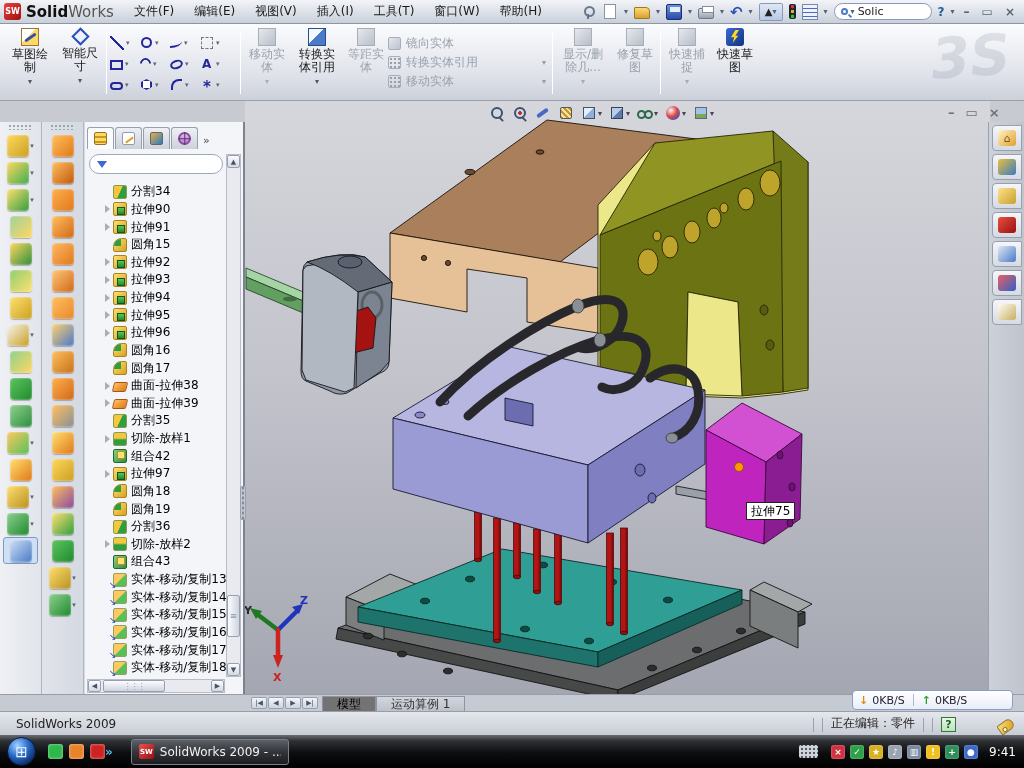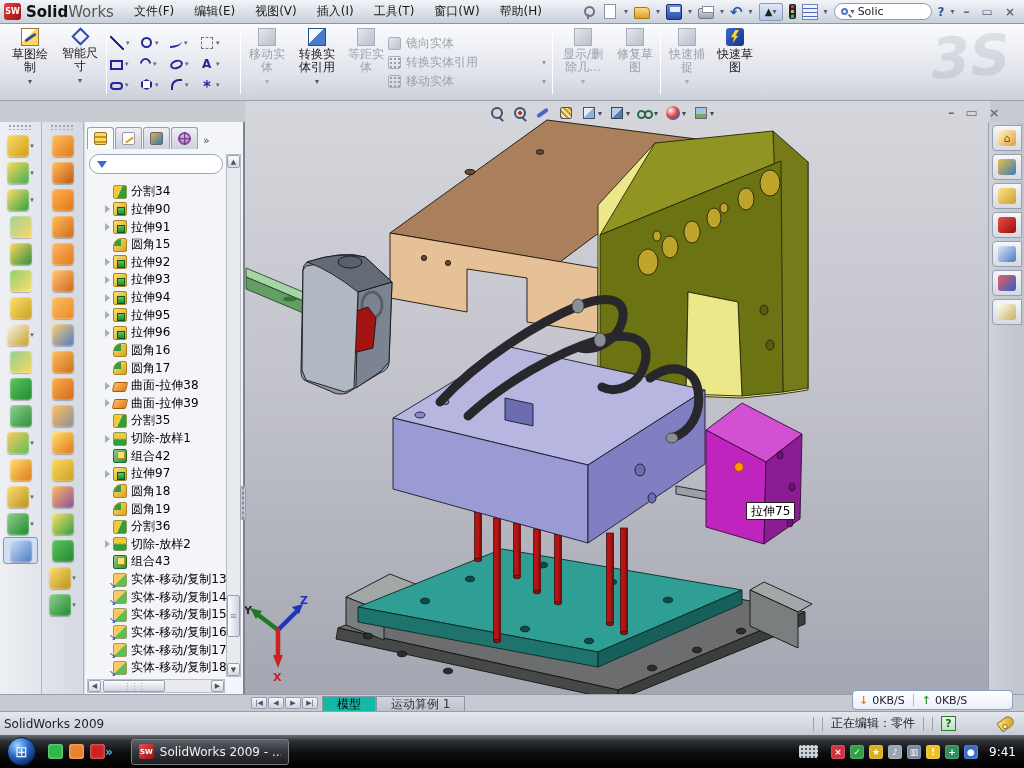--- a/index.html
+++ b/index.html
@@ -147,27 +147,27 @@
 .vsplit{position:absolute;left:240px;top:486px;width:6px;height:34px;background:#c2c7d2;border:1px solid #98a0b0;border-radius:2px;z-index:6;background-image:radial-gradient(circle,#78808e 1px,transparent 1.4px);background-size:4px 5px;background-position:center}
 
 #taskpane{position:absolute;left:988px;top:122px;width:36px;height:572px;background:linear-gradient(90deg,#cdd1d9,#bfc4cd);border-left:1px solid #9aa0ac;z-index:4}
 .tp-btn{width:30px;height:26px;margin:3px 0 0 3px;border:1px solid #98a0b0;border-radius:4px 0 0 4px;background:linear-gradient(#f4f6f9,#d6dae2);display:flex;align-items:center;justify-content:center}
 .tp-ic{width:18px;height:16px;border-radius:3px;font-size:11px;color:#7a5a10;display:flex;align-items:center;justify-content:center}
 
 #bottombar{position:absolute;left:0;top:694px;width:1024px;height:17px;background:#c6cad3;border-top:1px solid #989ea8;display:flex;align-items:stretch;z-index:5}
 #navbtns{display:flex;gap:1px;margin-left:247px;padding:2px 4px}
 .navbtn{width:16px;background:linear-gradient(#f4f5f8,#cfd4dc);border:1px solid #98a0b0;font-size:7px;color:#456;display:flex;align-items:center;justify-content:center;border-radius:2px}
 .btab{padding:0 14px;font-size:12px;display:flex;align-items:center;border:1px solid #8e94a0;border-bottom:none;background:linear-gradient(#d2d6de,#bcc1ca);color:#333;margin-top:1px}
-.btab.active{background:#14b8a6;color:#000}
+.btab.active{background:#737373;color:#000}
 #netwidget{position:absolute;left:852px;top:690px;width:161px;height:20px;background:linear-gradient(#ffffff,#e8eef8);border:1px solid #88a0c8;border-radius:4px;display:flex;align-items:center;font-size:11px;color:#223;z-index:8;padding:0 6px;gap:4px}
 #netwidget .dn{color:#e08818;font-weight:bold}#netwidget .up{color:#2f9f2f;font-weight:bold}
 #netwidget .ndiv{width:1px;height:12px;background:#aabbd0;margin:0 4px}
 #statusbar{position:absolute;left:0;top:711px;width:1024px;height:24px;background:linear-gradient(#e4e7ec,#c8ccd5);border-top:1px solid #989ea8;display:flex;align-items:center;font-size:12px;color:#222;z-index:5}
-#statusbar .appname{padding-left:4px}
-#statusbar .right{margin-left:auto;display:flex;align-items:center;gap:8px;padding-right:10px}
+#statusbar .appname{padding-left:16px}
+#statusbar .right{margin-left:auto;display:flex;align-items:flex-end;gap:8px;padding-right:10px}
 .ssep{width:1px;height:14px;background:#9aa2ae}
 .qbadge{width:15px;height:15px;background:linear-gradient(#e8f4e8,#bfe0bf);border:1px solid #2f7a2f;color:#1a6a1a;font-weight:bold;font-size:11px;display:flex;align-items:center;justify-content:center}
 .tagicon{width:16px;height:11px;background:linear-gradient(135deg,#ffe070,#d8a020);border:1px solid #967420;border-radius:2px 5px 5px 2px;transform:rotate(-35deg);position:relative}
 .tagicon::after{content:"";position:absolute;left:2px;top:3.5px;width:3px;height:3px;border-radius:50%;background:#fff;border:1px solid #967420}
 #taskbar{position:absolute;left:0;top:735px;width:1024px;height:33px;background:linear-gradient(#6a6e74 0%,#2e3034 18%,#0c0d0f 55%,#000 100%);display:flex;align-items:center;z-index:9}
 #startorb{width:29px;height:29px;border-radius:50%;margin-left:7px;background:radial-gradient(circle at 35% 28%,#9fd4ff,#2a6ac8 42%,#0c2a66 78%,#051330);border:1px solid #0a1a3a;display:flex;align-items:center;justify-content:center;color:#eaf4ff;font-size:15px}
 #quicklaunch{display:flex;align-items:center;gap:6px;margin-left:12px}
 .qlic{width:15px;height:15px;border-radius:3px;box-shadow:inset 0 0 3px rgba(255,255,255,.6)}
 .qlmore{color:#5ab4e8;font-size:12px;font-weight:bold}
 #tbwindows{display:flex;gap:8px;margin-left:18px}

